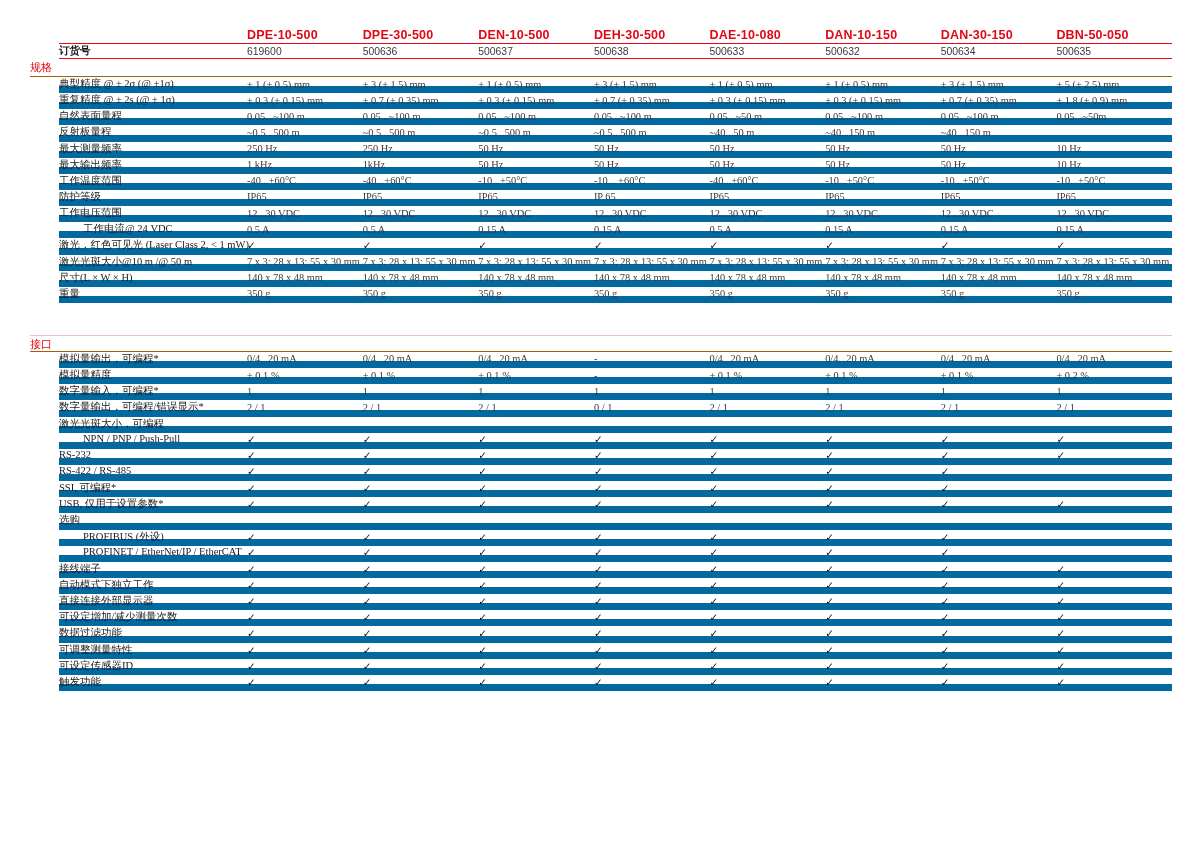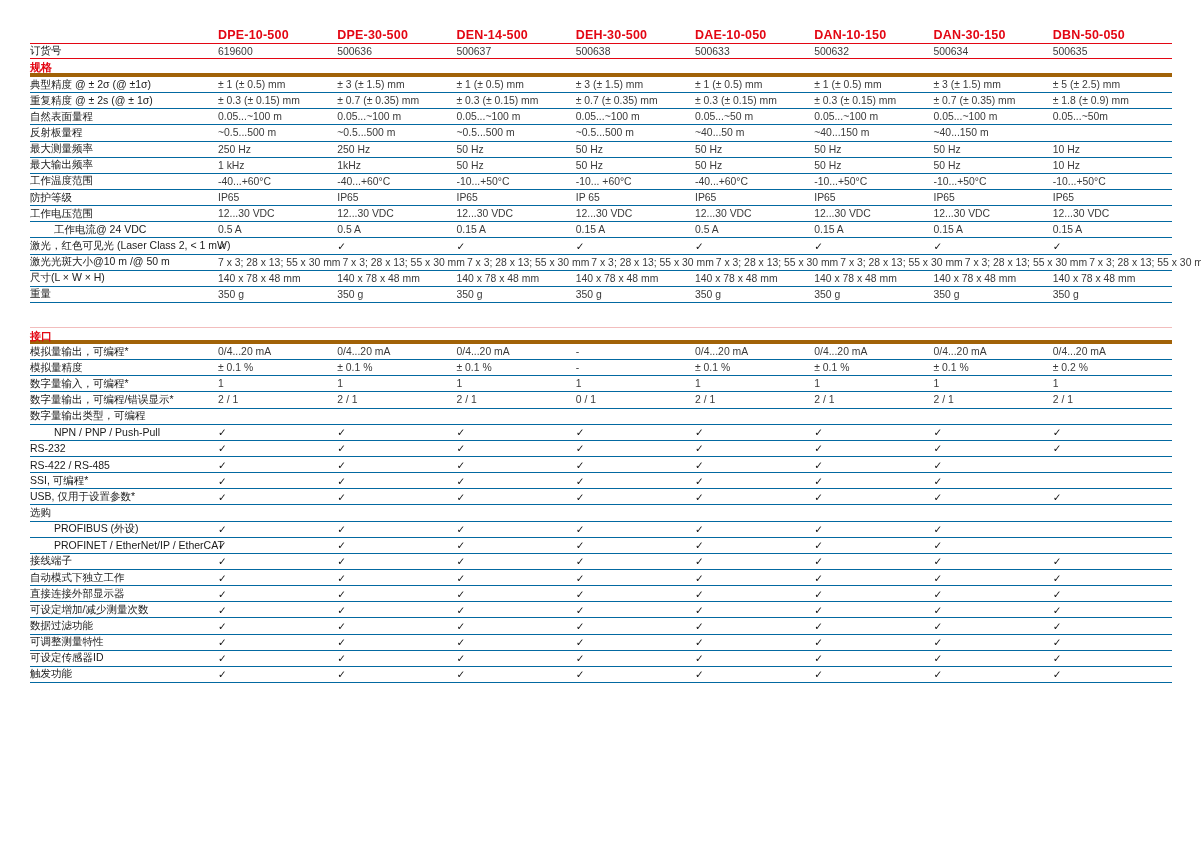--- a/index.html
+++ b/index.html
@@ -4,58 +4,58 @@
 <style>
   * { margin:0; padding:0; box-sizing:border-box; }
   html,body { background:#ffffff; }
   body {
     width:1201px; height:849px;
     font-family:"Liberation Sans", "DejaVu Sans", sans-serif;
     color:#1a1a1a; overflow:hidden;
   }
   .page { width:1201px; height:849px; padding:26px 29px 0 30px; background:#fff; }
   .table { width:1142px; }
-  .grid { display:grid; grid-template-columns:188px repeat(8, 1fr); align-items:center; }
+  .grid { display:grid; grid-template-columns:188px repeat(8, 1fr); align-items:center;margin-left:29px; }
 
   
   .model-row { height:17px; }
   .mcell { font-weight:bold; font-size:12.5px; color:#e30613; white-space:nowrap; letter-spacing:0.2px; }
 
   
   .order-row { border-top:1.5px solid #e30613; border-bottom:1px solid #e30613; height:16px; }
-  .olabel { color:#e30613; font-weight:normal; font-size:11px; white-space:nowrap; }
+  .olabel { color:#e30613; font-weight:bold; font-size:11px; white-space:nowrap; }
   .onum { color:#e8413c; font-size:10.5px; }
 
   
   .section-head {
     width:100%; height:18px; line-height:17px;
-    color:#e30613; font-weight:bold; font-size:11px;
-    border-bottom:4px solid #a16207;
+    color:#e30613; font-weight:normal; font-size:11px;
+    border-bottom:1px solid #a16207;
   }
-  .section-head.gap { margin-top:24px; border-top:1px solid #f2bdbd; height:17px; line-height:16px; }
+  .section-head.gap { margin-top:32px; border-top:1px solid #f2bdbd; height:17px; line-height:16px; }
 
   
-  .row { height:16.15px; border-bottom:1px solid #0369a1; }
+  .row { height:16.15px; border-bottom:7px solid #0369a1;font-family:Liberation Serif, serif; }
   .lcell { font-size:10.5px; color:#1a1a1a; white-space:nowrap; overflow:visible; }
   .lcell.indent { padding-left:24px; }
   .vcell { font-size:10.4px; color:#3a3a3a; white-space:nowrap; padding-right:2px; }
   .vcell.check { font-size:10.5px; color:#111; }
 </style>
 </head>
 <body>
 
 <div class="page">
   <div class="table" id="spec-table">
       <div class="grid model-row">
         <div class="lcell"></div>
         <div class="mcell">DPE-10-500</div>
         <div class="mcell">DPE-30-500</div>
-        <div class="mcell">DEN-14-500</div>
+        <div class="mcell">DEN-10-500</div>
         <div class="mcell">DEH-30-500</div>
-        <div class="mcell">DAE-10-050</div>
+        <div class="mcell">DAE-10-080</div>
         <div class="mcell">DAN-10-150</div>
         <div class="mcell">DAN-30-150</div>
         <div class="mcell">DBN-50-050</div>
       </div>
       <div class="grid order-row">
         <div class="lcell olabel">订货号</div>
         <div class="vcell onum">619600</div>
         <div class="vcell onum">500636</div>
         <div class="vcell onum">500637</div>
         <div class="vcell onum">500638</div>
@@ -258,21 +258,21 @@
         <div class="vcell">2 / 1</div>
         <div class="vcell">2 / 1</div>
         <div class="vcell">2 / 1</div>
         <div class="vcell">0 / 1</div>
         <div class="vcell">2 / 1</div>
         <div class="vcell">2 / 1</div>
         <div class="vcell">2 / 1</div>
         <div class="vcell">2 / 1</div>
       </div>
       <div class="grid row">
-        <div class="lcell">数字量输出类型，可编程</div>
+        <div class="lcell">激光光斑大小，可编程</div>
         <div class="vcell"></div>
         <div class="vcell"></div>
         <div class="vcell"></div>
         <div class="vcell"></div>
         <div class="vcell"></div>
         <div class="vcell"></div>
         <div class="vcell"></div>
         <div class="vcell"></div>
       </div>
       <div class="grid row">

